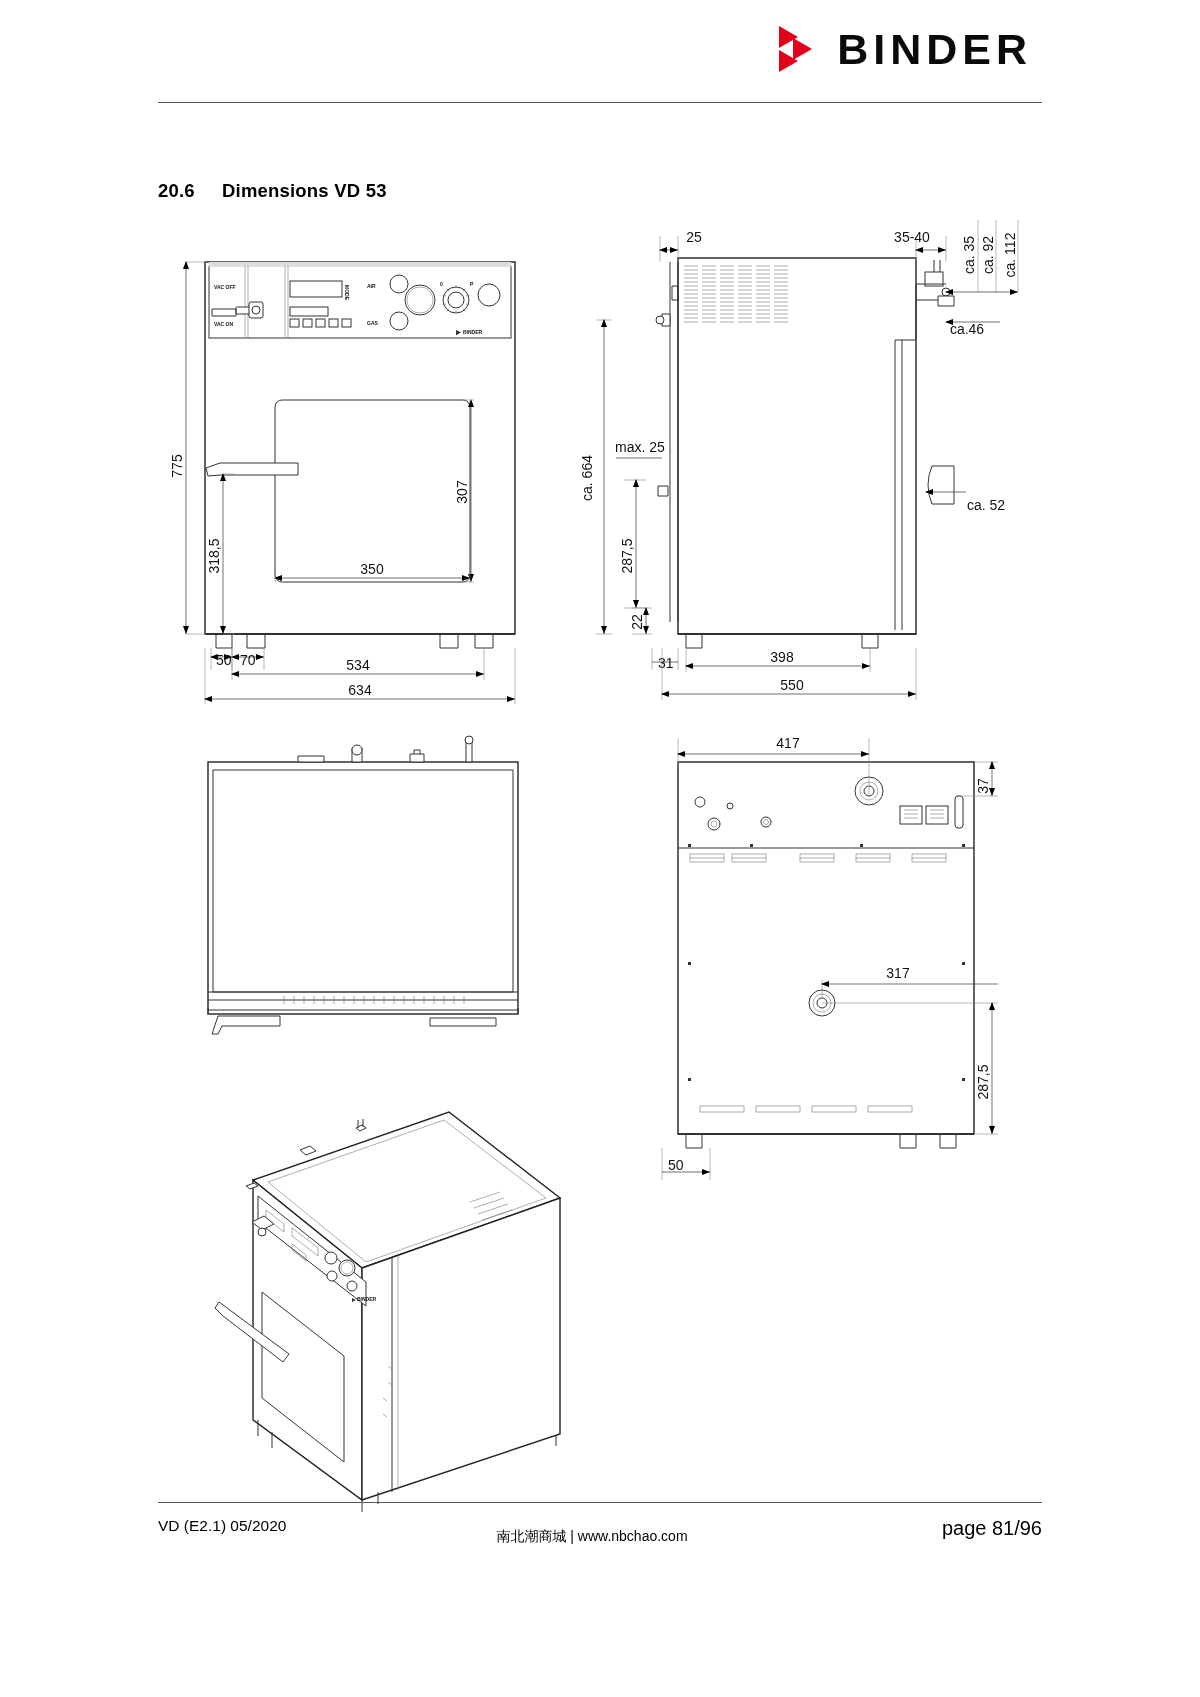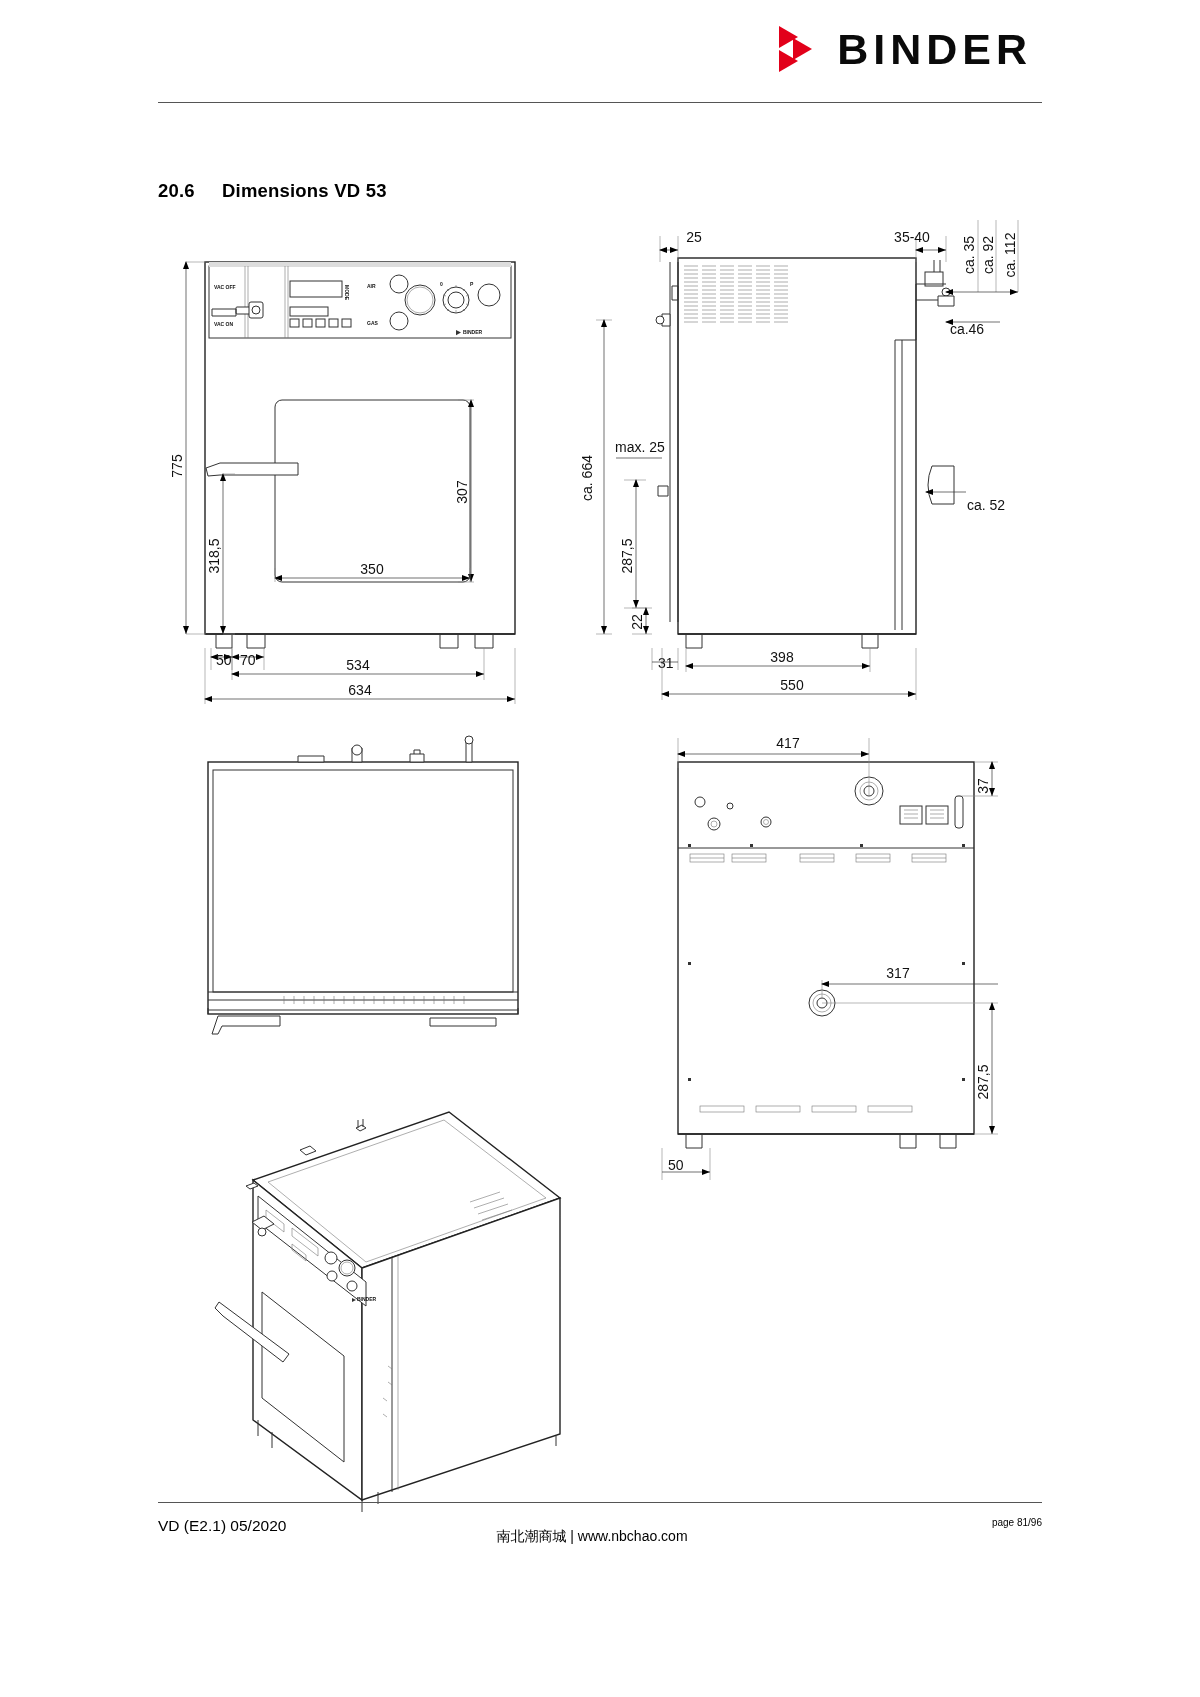--- a/index.html
+++ b/index.html
@@ -46,21 +46,21 @@
     font-size: 18.5px; font-weight: bold; letter-spacing: 0.2px; margin-top: 20px;
   }
   .section-title .num { display: inline-block; width: 64px; }
 
   
   .footer-rule {
     position: absolute; left: 158px; top: 1502px; width: 884px;
     border-top: 1px solid #555;
   }
   .footer-left  { position: absolute; left: 158px;  top: 1517px; font-size: 15.5px; }
-  .footer-right { position: absolute; right: 158px; top: 1517px; font-size: 10px; }
+  .footer-right { position: absolute; right: 158px; top: 1517px; font-size: 20px; }
   .footer-center{ position: absolute; left: 0; width: 1184px; top: 1528px;
                   text-align: center; font-size: 14px; }
 
   
   .drawings { position: absolute; left: 0; top: 0; width: 1200px; height: 1697px; }
   .drawings svg { display: block; }
 
   
 </style>
 </head>

